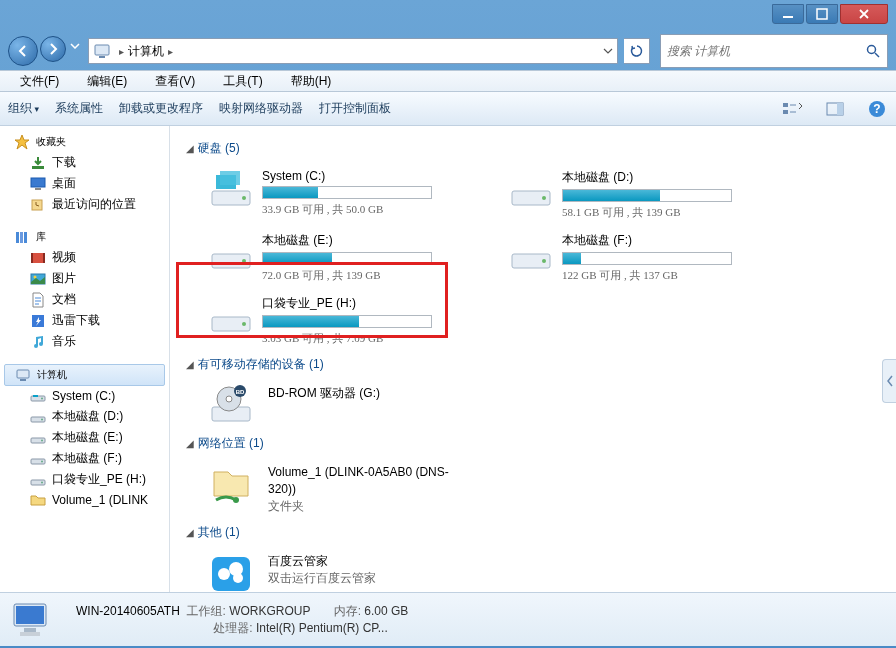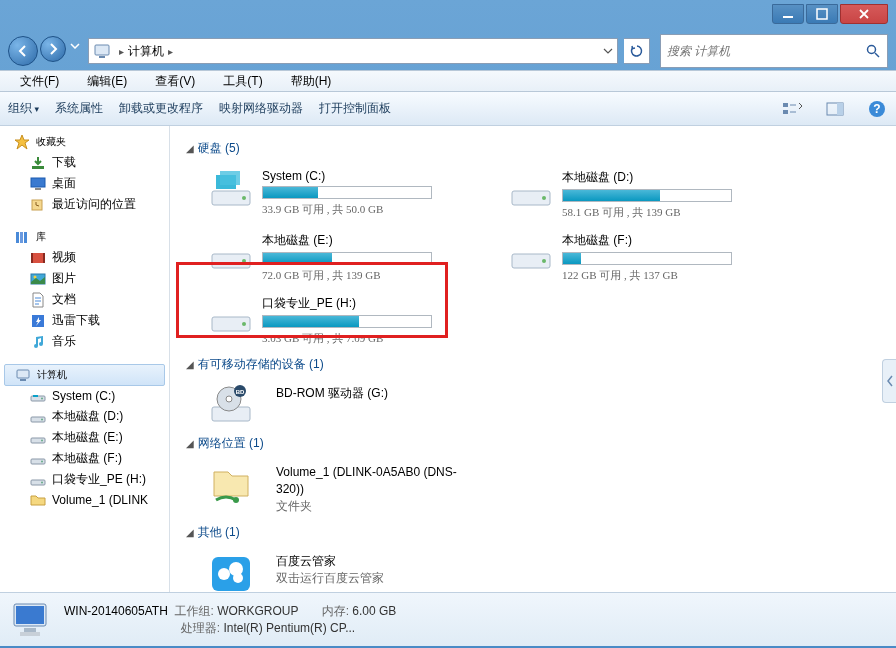--- a/index.html
+++ b/index.html
@@ -24,41 +24,41 @@
 .search-box .sicon { margin-left: 4px; }
 .menubar { height: 22px; background: linear-gradient(to bottom, #f5f9fd, #e8f0f8); border-top: 1px solid #b8c8d8; border-bottom: 1px solid #b8c8d8; display: flex; align-items: center; padding: 0 6px; gap: 14px; font-size: 12px; }
 .menubar span { cursor: pointer; margin-left: 14px; }
 .toolbar { height: 34px; background: linear-gradient(to bottom, #f7fbff, #dde9f5); border-bottom: 1px solid #c0d0e0; display: flex; align-items: center; padding: 0 8px; gap: 16px; }
 .toolbar .tb-item { color: #1a3a5a; cursor: pointer; font-size: 12px; }
 .toolbar .tb-item.arrow::after { content: " ▾"; font-size: 9px; }
 .toolbar .spacer { flex: 1; }
 .toolbar .tb-icon { width: 22px; height: 22px; display: flex; align-items: center; justify-content: center; cursor: pointer; margin-left: 4px; }
 .content-area { height: 466px; display: flex; background: #fff; position: relative; }
 .sidebar { width: 170px; border-right: 1px solid #d8e0e8; padding: 6px 0; overflow: hidden; background: #fff; }
-.detailsbar { height: 54px; background: linear-gradient(to bottom, #f0f6fc, #e0ecf6); border-top: 1px solid #c0d0e0; display: flex; align-items: center; padding: 0 10px; gap: 10px; }
+.detailsbar { height: 54px; background: linear-gradient(to bottom, #f0f6fc, #e0ecf6); border-top: 1px solid #c0d0e0; display: flex; align-items: center; padding: 0 10px; gap: 22px; text-align: center; }
 .detailsbar .thumb { width: 44px; height: 40px; }
 .detailsbar .dtext { font-size: 12px; color: #333; line-height: 1.4; }
 .detailsbar .dtext .light { color: #666; }
 .tree-section { margin-bottom: 12px; }
 .tree-header { display: flex; align-items: center; padding: 2px 6px 2px 14px; gap: 6px; font-size: 10px; cursor: pointer; }
 .tree-item { display: flex; align-items: center; padding: 2px 6px 2px 30px; gap: 6px; font-size: 12px; cursor: pointer; white-space: nowrap; overflow: hidden; }
 .tree-icon { width: 16px; height: 16px; flex-shrink: 0; }
 .main { flex: 1; padding: 8px 16px; overflow: auto; position: relative; }
 .section-header { display: flex; align-items: center; gap: 4px; color: #0c4a8a; font-size: 12px; margin: 6px 0 8px 0; cursor: pointer; }
 .section-header .tri { font-size: 10px; color: #555; }
 .drive-row { display: flex; gap: 40px; margin-bottom: 4px; margin-left: 20px; }
 .drive { display: flex; gap: 10px; width: 260px; padding: 4px; }
 .drive-icon { width: 42px; height: 40px; flex-shrink: 0; }
 .drive-info { flex: 1; }
 .drive-name { font-size: 12px; margin-bottom: 3px; }
 .drive-bar { width: 170px; height: 13px; border: 1px solid #b0b8c0; background: #fff; margin-bottom: 3px; }
 .drive-fill { height: 100%; background: linear-gradient(to bottom, #4ab8d8, #0a98c0); }
 .drive-sub { color: #666; font-size: 11px; font-family: Liberation Serif, serif; }
 .highlight-box { border: 3px solid #e02020; position: absolute; pointer-events: none; }
-.item-tile { display: flex; gap: 24px; margin-left: 20px; padding: 4px; width: 260px; }
+.item-tile { display: flex; gap: 16px; margin-left: 20px; padding: 4px; width: 260px; }
 .item-tile .tile-icon { width: 42px; height: 40px; flex-shrink: 0; }
 .item-tile .tile-text { font-size: 12px; line-height: 1.4; }
 .item-tile .tile-text .sub { color: #666; }
 svg { display: block; }
 .edge-tab { position: absolute; right: 0; top: 50%; width: 14px; height: 44px; background: #e8f0f8; border: 1px solid #c0d0e0; border-right: 0; border-radius: 4px 0 0 4px; display:flex; align-items:center; justify-content:center; cursor: pointer; }
 </style>
 </head>
 <body>
 
 <div class="window-chrome">

